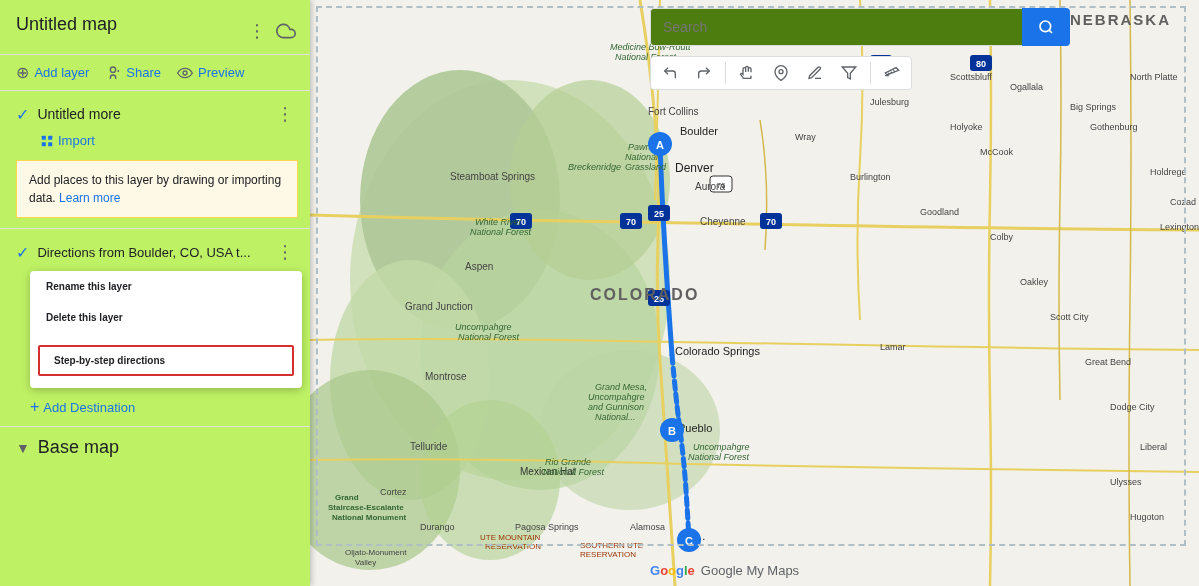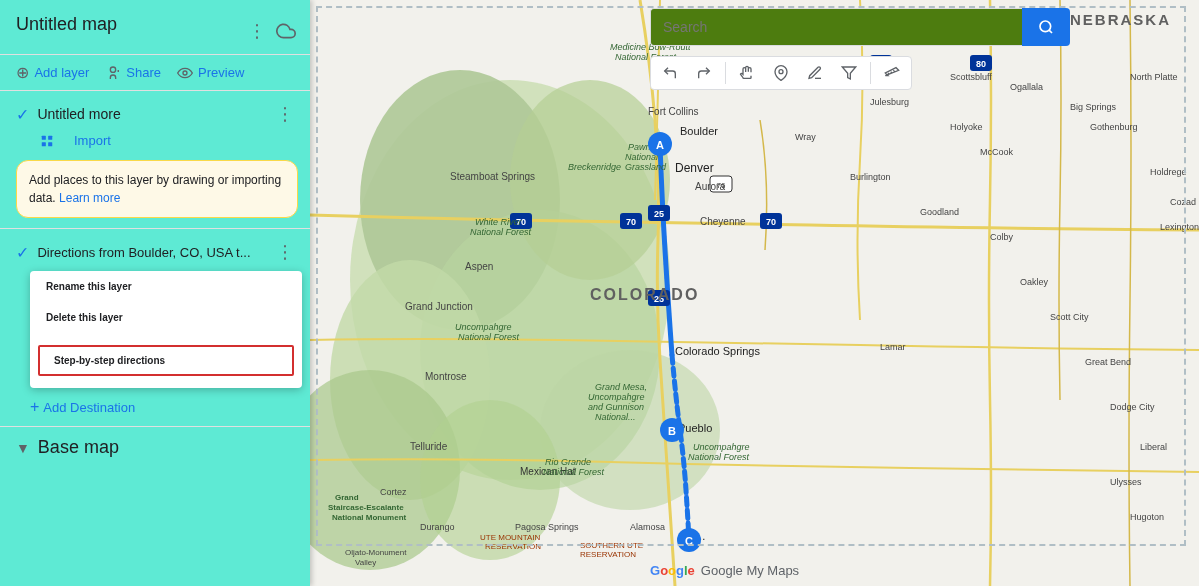--- a/index.html
+++ b/index.html
@@ -4,21 +4,21 @@
   <style>
     * { box-sizing: border-box; margin: 0; padding: 0; }
     body { font-family: Arial, sans-serif; width: 1199px; height: 586px; overflow: hidden; position: relative; }
 
     
     #sidebar {
       position: absolute;
       top: 0; left: 0;
       width: 310px;
       height: 586px;
-      background: #5eead4;
+      background: #bef264;
       box-shadow: 2px 0 5px rgba(0,0,0,0.2);
       z-index: 10;
       display: flex;
       flex-direction: column;
     }
 
     #sidebar-header {
       padding: 14px 12px 10px 16px;
       border-bottom: 1px solid #e0e0e0;
       display: flex;
@@ -113,29 +113,29 @@
 
     #import-btn {
       background: none;
       border: none;
       cursor: pointer;
       color: #1a73e8;
       font-size: 13px;
       padding: 0 0 8px 40px;
       display: flex;
       align-items: center;
-      gap: 20px;
+      gap: 4px;
     }
 
     #add-places-banner {
       margin: 4px 12px 10px 16px;
       padding: 10px 12px;
       background: #fef9e7;
       border: 1px solid #f9d949;
-      border-radius: 12px;
+      border-radius: 0;
       font-size: 12px;
       color: #202124;
       line-height: 1.5;
     }
 
     #add-places-banner a {
       color: #1a73e8;
       text-decoration: none;
     }
 

